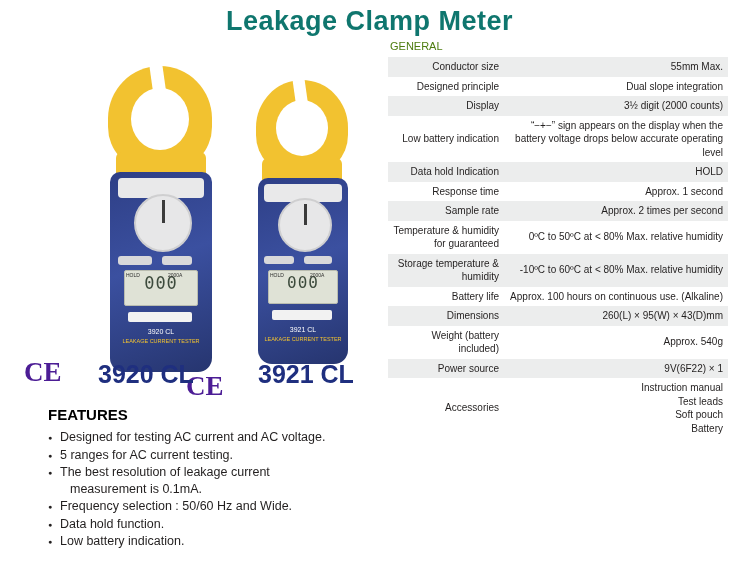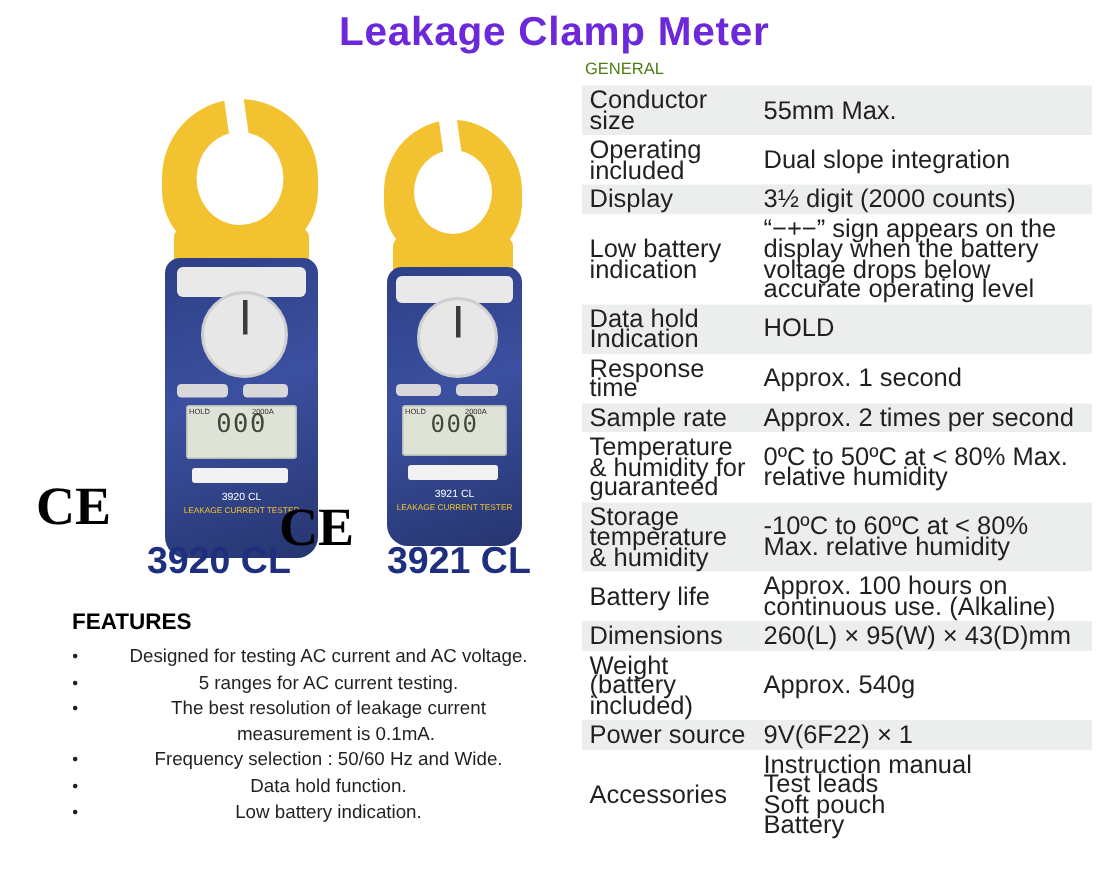--- a/index.html
+++ b/index.html
@@ -17,21 +17,21 @@
   }
   .page {
     position: relative;
     width: 739px;
     height: 588px;
   }
   .title {
     text-align: center;
     font-size: 27px;
     font-weight: bold;
-    color: #6d28d9;
+    color: #0f766e;
     letter-spacing: 0.5px;
     padding-top: 6px;
     margin: 0;
   }
 
   
   .left-col {
     position: absolute;
     left: 0px;
     top: 44px;
@@ -115,24 +115,25 @@
     background: #f2f2f2;
     border-radius: 2px;
     font-size: 6px;
     color: #23307a;
     text-align: center;
     line-height: 9px;
   }
 
   .ce-mark {
     position: absolute;
-    font-size: 36px;
+    font-size: 27px;
     font-weight: bold;
-    color: #000000;
+    color: #4c1d95;
     font-family: "Liberation Serif", serif;
+    margin-top: 41px;
   }
   .model-label {
     position: absolute;
     font-size: 25px;
     font-weight: bold;
     color: #1f2f7f;
   }
 
   .section-head {
     color: #000000;
@@ -150,21 +151,20 @@
     list-style: none;
     margin: 0;
     padding: 0;
     font-size: 12.5px;
     line-height: 16.5px;
   }
   .features li {
     position: relative;
     padding-left: 12px;
     margin-bottom: 1px;
-    text-align: center;
   }
   .features li:before {
     content: "\25CF";
     position: absolute;
     left: 0;
     top: 0;
     font-size: 7px;
     line-height: 17px;
   }
   .features li .cont {
@@ -181,21 +181,22 @@
   }
   .general-head {
     color: #4d7c0f;
     font-weight: normal;
     font-size: 11px;
     margin: 0 0 5px 2px;
   }
   table.spec {
     border-collapse: collapse;
     width: 340px;
-    font-size: 17px;
+    font-size: 10px;
+    text-align: right;
   }
   table.spec td {
     padding: 3px 5px;
     vertical-align: middle;
     line-height: 13.5px;
   }
   table.spec tr:nth-child(odd) td {
     background: #eceded;
   }
   table.spec tr:nth-child(even) td {
@@ -289,21 +290,21 @@
 
   <div class="right-col">
     <div class="general-head">GENERAL</div>
     <table class="spec">
       <tbody>
         <tr>
           <td class="k">Conductor size</td>
           <td class="v">55mm Max.</td>
         </tr>
         <tr>
-          <td class="k">Operating included</td>
+          <td class="k">Designed principle</td>
           <td class="v">Dual slope integration</td>
         </tr>
         <tr>
           <td class="k">Display</td>
           <td class="v">3½ digit (2000 counts)</td>
         </tr>
         <tr>
           <td class="k">Low battery indication</td>
           <td class="v">“−+−” sign appears on the display when the battery voltage drops below accurate operating level</td>
         </tr>

